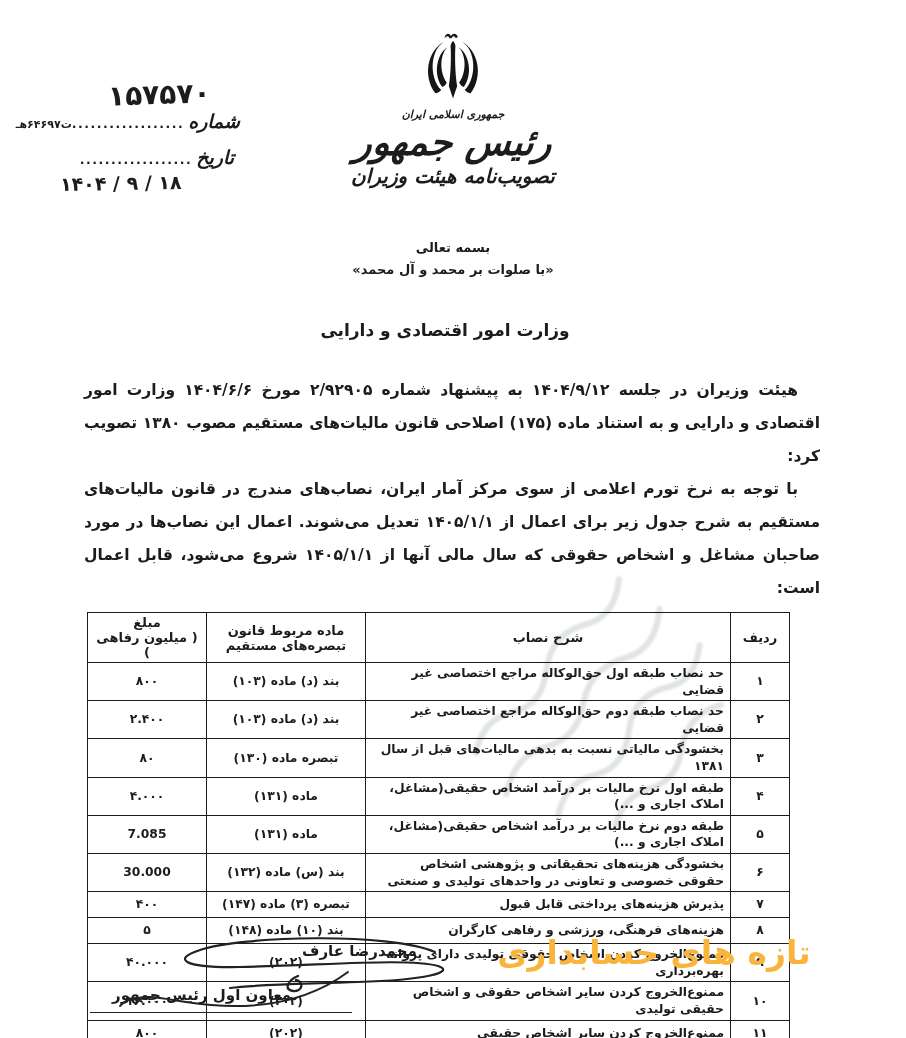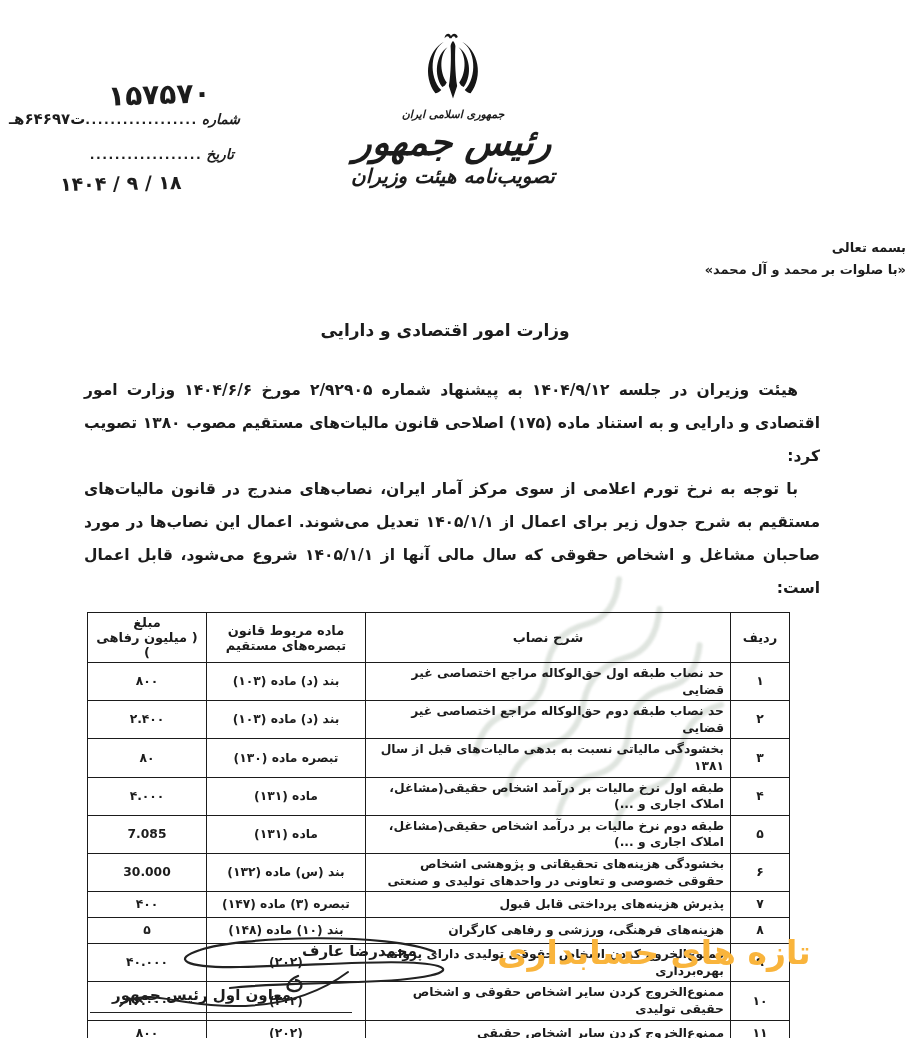--- a/index.html
+++ b/index.html
@@ -11,36 +11,36 @@
   .faint-stamp{position:absolute;left:440px;top:520px;width:320px;height:340px;
     opacity:.28;filter:blur(1.2px);pointer-events:none;}
   
   .ref-block{position:absolute;left:20px;top:78px;width:230px;}
   .ref-number-hand{position:absolute;left:88px;top:0;font-size:28px;font-weight:700;
     letter-spacing:7px;transform:rotate(-2deg);white-space:nowrap;}
   .ref-line{position:absolute;display:flex;direction:rtl;align-items:baseline;
     font-size:12.5px;white-space:nowrap;}
   .ref-line.num{left:8px;top:32px;width:212px;}
   .ref-line.date{left:36px;top:68px;width:178px;}
-  .ref-label{font-style:italic;font-weight:700;font-size:14px;margin-left:4px;
+  .ref-label{font-style:italic;font-weight:700;font-size:19px;margin-left:4px;
     font-family:"DejaVu Serif","DejaVu Sans",serif;}
   .ref-dots{letter-spacing:1.5px;font-weight:700;}
-  .ref-suffix{font-weight:700;font-size:15px;}
+  .ref-suffix{font-weight:700;font-size:11px;}
   .ref-date-hand{position:absolute;left:40px;top:94px;font-size:19px;font-weight:700;
     letter-spacing:3px;transform:rotate(-1deg);white-space:nowrap;}
   
   .header-block{position:absolute;left:0;right:0;top:30px;text-align:center;}
   .emblem{display:block;margin:0 auto;width:66px;height:76px;}
   .country{font-size:11px;font-weight:700;font-style:italic;margin-top:2px;
     font-family:"DejaVu Serif","DejaVu Sans",serif;}
   .office{font-size:37px;font-weight:700;font-style:italic;line-height:1.15;
     font-family:"DejaVu Serif","DejaVu Sans",serif;transform:skewX(-4deg);}
   .doc-type{font-size:20px;font-weight:700;font-style:italic;
     font-family:"DejaVu Serif","DejaVu Sans",serif;}
-  .invocation{position:absolute;left:0;right:0;top:240px;}
+  .invocation{position:absolute;left:0;right:0;top:240px;text-align:center;}
   .bismillah{font-size:13px;font-weight:700;}
   .salawat{font-size:13px;font-weight:700;margin-top:7px;}
   .addressee{position:absolute;left:0;right:0;top:320px;text-align:center;
     font-size:17px;font-weight:800;transform:translateX(-8px);}
   
   .body-text{position:absolute;right:86px;top:374px;width:736px;
     font-size:15.5px;font-weight:700;line-height:33px;text-align:justify;}
   .body-text p{margin:0;text-indent:22px;}
   
   table.nisab-table{position:absolute;right:116px;top:612px;width:660px;

